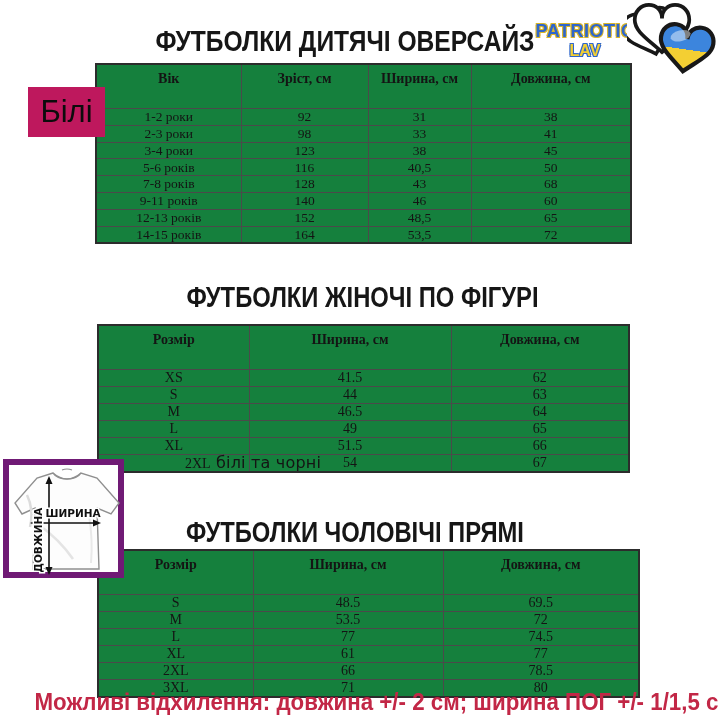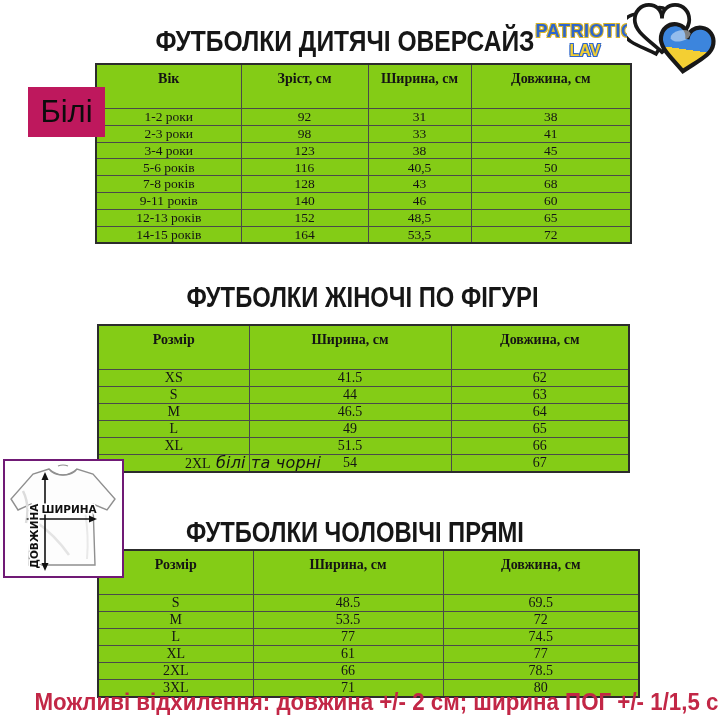--- a/index.html
+++ b/index.html
@@ -14,39 +14,39 @@
     font-family:"Liberation Sans", sans-serif; font-weight:700; color:#161616;
     transform:scaleX(0.82); transform-origin:center;
   }
   .t1 { left:95px;  top:24px;  width:500px; font-size:30px; }
   .t2 { left:110px; top:281px; width:505px; font-size:29px; }
   .t3 { left:95px;  top:516px; width:520px; font-size:29px; }
 
   
   table.sizes-table {
     position:absolute; border-collapse:collapse; table-layout:fixed;
-    border:2px solid #2c2c2c; background:#84cc16;
+    border:2px solid #2c2c2c; background:#15803d;
   }
   .sizes-table th, .sizes-table td { border:1px solid #4a4a4a; }
   .sizes-table th {
     font-family:"Liberation Serif", serif; font-weight:bold; font-size:14px;
     height:36px; vertical-align:top; padding-top:6px; text-align:center;
   }
   .sizes-table td {
     text-align:center; vertical-align:middle; padding:0; font-size:14px; line-height:1;
   }
   #table-kids  { left:95px; top:63px;  width:535px; }
   #table-kids td { height:15.8px; font-size:13.5px; }
   #table-women { left:97px; top:324px; width:531px; }
   #table-women td { height:16px; }
   #table-men   { left:97px; top:549px; width:541px; }
   #table-men td { height:16px; }
 
   td.note-cell { text-align:left; padding-left:86px; white-space:nowrap; overflow:visible; }
-  .cellnote { font-family:"DejaVu Sans", sans-serif; font-size:16px; letter-spacing:0.2px;font-style:italic; }
+  .cellnote { font-family:"DejaVu Sans", sans-serif; font-size:16px; letter-spacing:0.2px; }
 
   
   .color-badge {
     position:absolute; left:28px; top:87px; width:77px; height:50px;
     background:#be185d; display:flex; align-items:center; justify-content:center;
     font-family:"Liberation Sans", sans-serif; font-size:31px; font-weight:500;
     color:#0c0c0c; z-index:4;
   }
 
   
@@ -61,21 +61,21 @@
     position:absolute; left:0; top:31px; width:126px; text-align:center;
     font-family:"Liberation Sans", sans-serif; font-weight:800; font-size:17px;
     color:#f2cf33; transform:scaleX(0.95);
     text-shadow:-1px -1px 0 #2e66cc, 1px -1px 0 #2e66cc, -1px 1px 0 #2e66cc, 1px 1px 0 #2e66cc;
   }
   .hearts { position:absolute; left:105px; top:-10px; width:93px; height:88px; }
 
   
   .diagram {
     position:absolute; left:3px; top:459px; width:121px; height:119px;
-    border:2px solid #701a75; box-sizing:border-box; background:#fff; z-index:3;
+    border:6px solid #701a75; box-sizing:border-box; background:#fff; z-index:3;
   }
   .diagram svg { display:block; }
   .dlabel {
     font-family:"DejaVu Sans", sans-serif; font-weight:bold; font-size:10.5px; fill:#111;
     paint-order:stroke; stroke:#ffffff; stroke-width:3px;
   }
 
   
   .footnote {
     position:absolute; left:10px; top:688px; width:700px; text-align:center;

